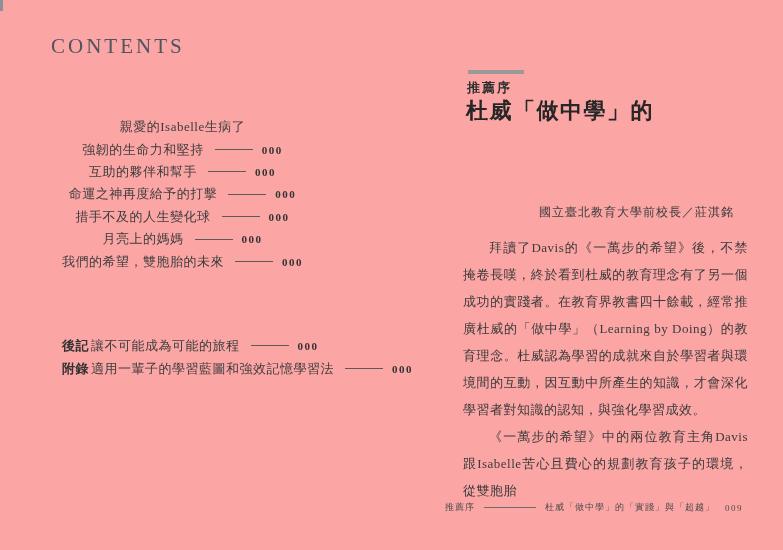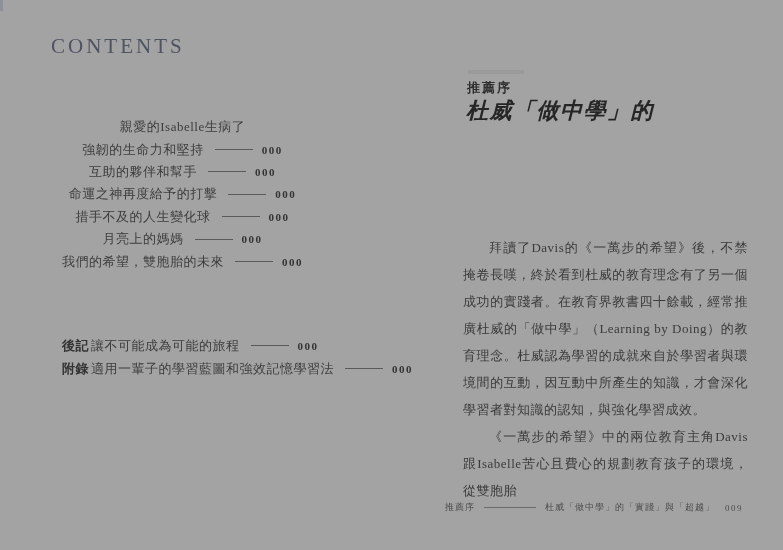--- a/index.html
+++ b/index.html
@@ -4,21 +4,21 @@
 <style>
   html,body{margin:0;padding:0;}
   body{
     width:783px;height:550px;
     background:#f4f4f4;
     font-family:"Liberation Serif","DejaVu Serif",serif;
   }
   .spread{
     position:relative;
     width:783px;height:550px;
-    background:#a3a3a3;
+    background:#fca5a5;
     overflow:hidden;
   }
   .corner-artifact{
     position:absolute;left:0;top:0;width:3px;height:11px;
     background:#8d9096;
   }
   
   .contents-title{
     position:absolute;left:51px;top:34px;
     font-size:21px;letter-spacing:3px;
@@ -58,21 +58,20 @@
   }
   .section-label{
     position:absolute;left:467px;top:79px;
     font-size:13px;font-weight:bold;letter-spacing:2px;color:#2f2f2f;
   }
   .article-title{
     position:absolute;left:466px;top:97px;
     font-size:22px;font-weight:bold;line-height:28.5px;
     letter-spacing:1.5px;color:#262626;
     white-space:nowrap;
-    font-style:italic;
   }
   .byline{
     position:absolute;left:463px;top:204px;width:271px;
     text-align:right;font-size:12px;letter-spacing:1px;color:#3c3c3c;
   }
   .body-text{
     position:absolute;left:463px;top:234px;width:285px;
     font-size:13px;line-height:27px;letter-spacing:0.5px;
     text-align:justify;color:#3b3b3b;
   }
@@ -149,20 +148,21 @@
     </div>
   </div>
 
   <div class="section-bar"></div>
   <div class="section-label">推薦序</div>
 
   <div class="article-title">
     <div>杜威「做中學」的</div>
   </div>
 
+  <div class="byline">國立臺北教育大學前校長／莊淇銘</div>
 
   <div class="body-text">
     <p>拜讀了Davis的《一萬步的希望》後，不禁掩卷長嘆，終於看到杜威的教育理念有了另一個成功的實踐者。在教育界教書四十餘載，經常推廣杜威的「做中學」（Learning by Doing）的教育理念。杜威認為學習的成就來自於學習者與環境間的互動，因互動中所產生的知識，才會深化學習者對知識的認知，與強化學習成效。</p>
     <p>《一萬步的希望》中的兩位教育主角Davis跟Isabelle苦心且費心的規劃教育孩子的環境，從雙胞胎</p>
   </div>
 
   <div class="page-footer">
     <span>推薦序</span>
     <span class="footer-rule"></span>
     <span>杜威「做中學」的「實踐」與「超越」</span>

